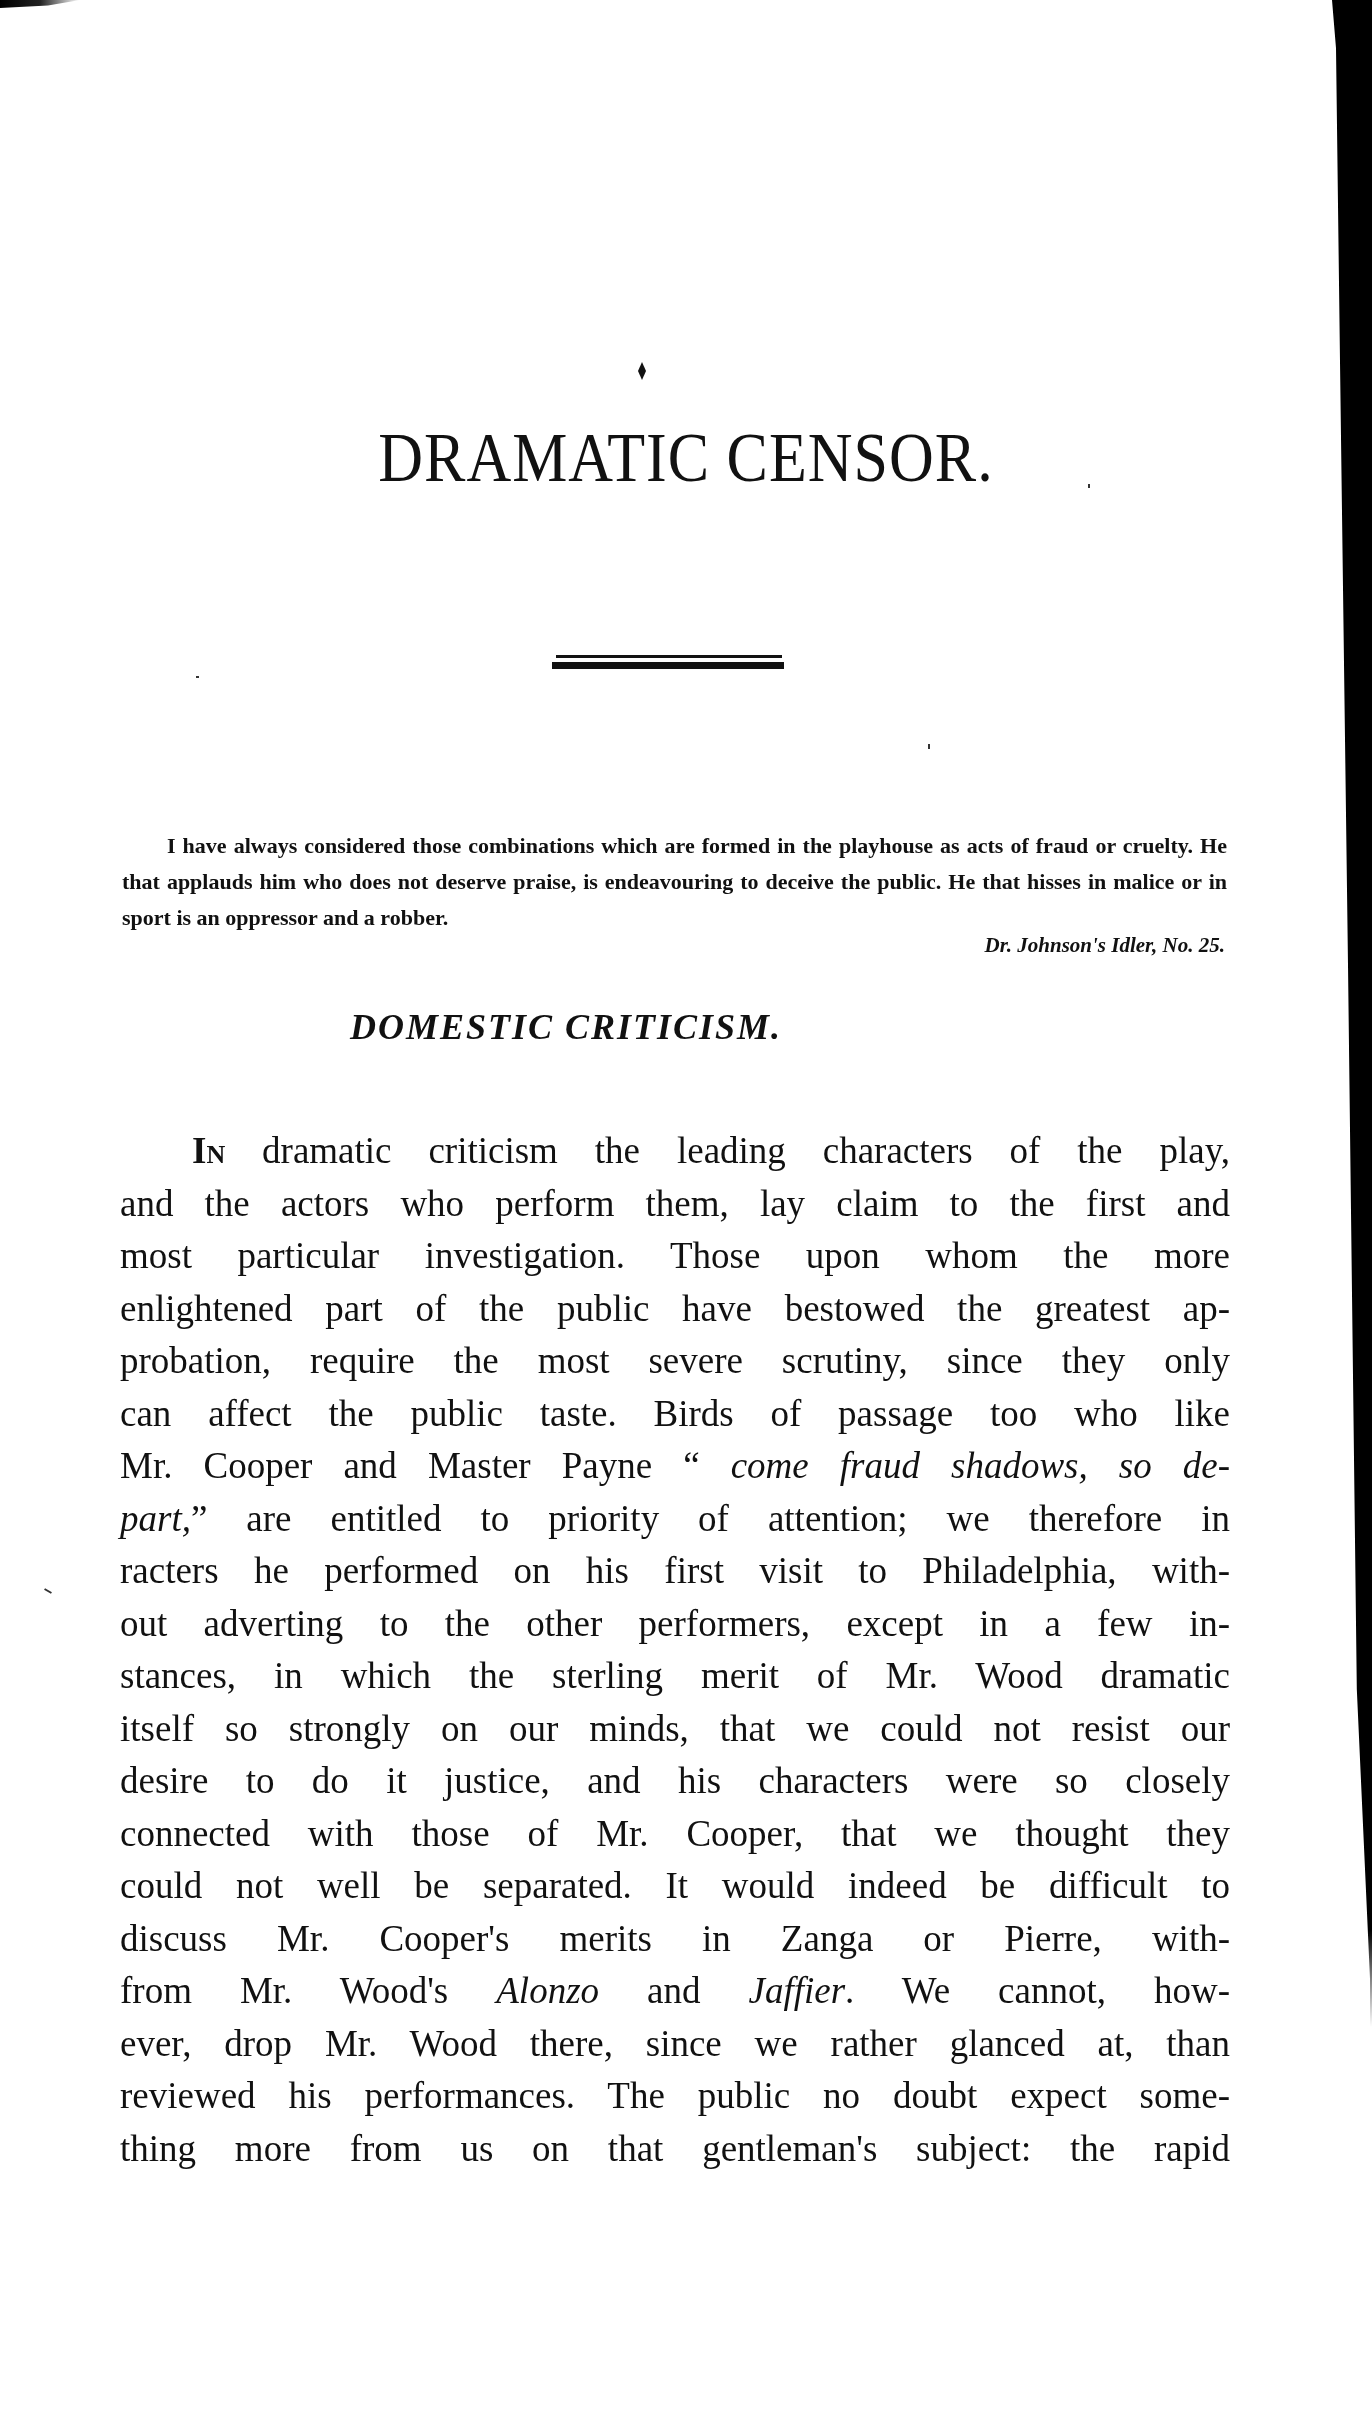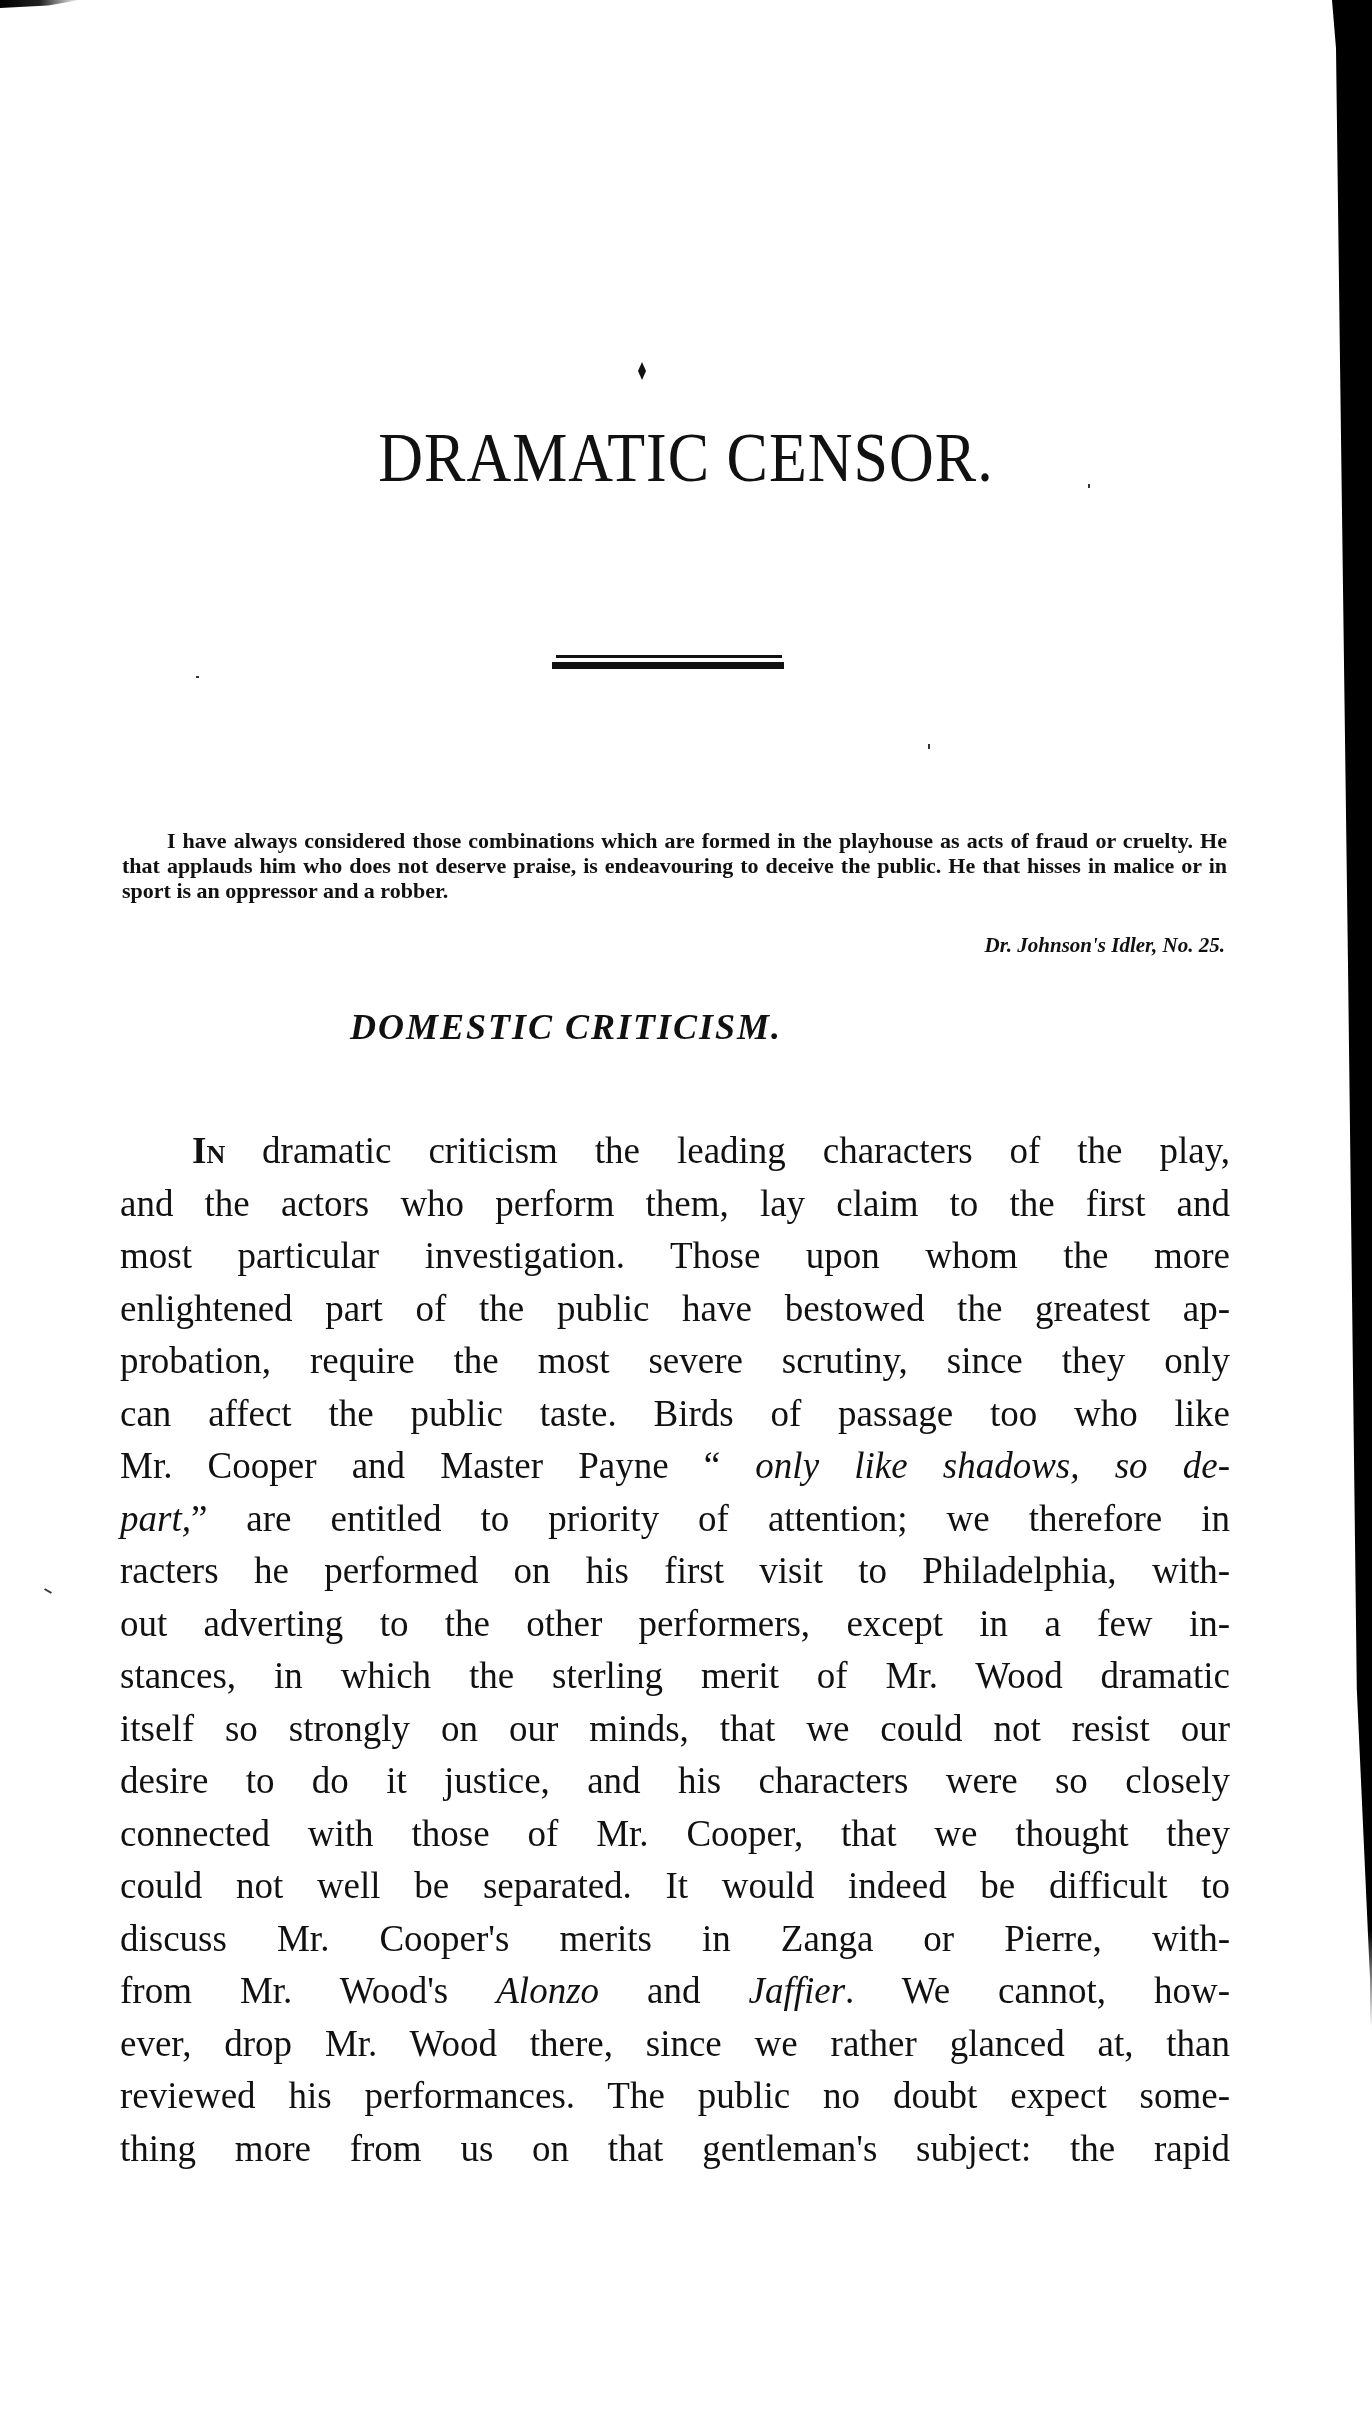--- a/index.html
+++ b/index.html
@@ -12,21 +12,21 @@
                  background: linear-gradient(to right, #000 0%, #222 50%, rgba(0,0,0,0) 100%);
                  clip-path: polygon(0 0, 100% 0, 60% 70%, 0 100%); }
     .ornament { position: absolute; left: 638px; top: 362px; width: 8px; height: 18px; }
     .title { position: absolute; left: 0; width: 1372px; top: 418px; text-align: center;
              font-size: 62px; letter-spacing: 1px; font-weight: normal; margin: 0;
              transform: scaleY(1.12); transform-origin: top; }
     .title-rule { position: absolute; left: 552px; top: 655px; width: 232px; height: 18px; }
     .title-rule .thin { position: absolute; left: 4px; top: 0; width: 226px; height: 3px; background: #111; }
     .title-rule .thick { position: absolute; left: 0; top: 7px; width: 232px; height: 7px; background: #111; }
     .epigraph { position: absolute; left: 122px; top: 828px; width: 1105px; font-size: 22px;
-                line-height: 25px; font-weight: bold; }
+                line-height: 36px; font-weight: bold; }
     .epigraph p { margin: 0; text-align: justify; text-align-last: left; text-indent: 45px; }
     .attribution { position: absolute; right: 147px; top: 933px; font-size: 21px;
                    font-style: italic; font-weight: bold; }
     .section-heading { position: absolute; left: 0; width: 1132px; top: 1006px;
                        text-align: center; font-size: 36px; font-style: italic; letter-spacing: 2px; margin: 0; }
     .body-text { position: absolute; left: 120px; top: 1125px; width: 1110px; }
     .body-text .line { display: block; font-size: 37px; line-height: 52.5px; height: 52.5px;
                        white-space: nowrap; text-align: justify; text-align-last: justify; }
     .body-text .line.first { text-indent: 72px; }
     .body-text .line.last { text-align-last: justify; }
@@ -58,21 +58,21 @@
 
 <h2 class="section-heading">DOMESTIC CRITICISM.</h2>
 
 <div class="body-text">
   <span class="line first"><span class="dropcap-sc">In</span><span> dramatic criticism the leading characters of the play,</span></span>
   <span class="line">and the actors who perform them, lay claim to the first and</span>
   <span class="line">most particular investigation. Those upon whom the more</span>
   <span class="line">enlightened part of the public have bestowed the greatest ap-</span>
   <span class="line">probation, require the most severe scrutiny, since they only</span>
   <span class="line">can affect the public taste. Birds of passage too who like</span>
-  <span class="line"><span>Mr. Cooper and Master Payne “ </span><em>only like shadows, so de-</em></span>
+  <span class="line"><span>Mr. Cooper and Master Payne “ </span><em>come fraud shadows, so de-</em></span>
   <span class="line"><em>part,</em><span>” are entitled to priority of attention; we therefore in</span></span>
   <span class="line">racters he performed on his first visit to Philadelphia, with-</span>
   <span class="line">out adverting to the other performers, except in a few in-</span>
   <span class="line">stances, in which the sterling merit of Mr. Wood dramatic</span>
   <span class="line">itself so strongly on our minds, that we could not resist our</span>
   <span class="line">desire to do it justice, and his characters were so closely</span>
   <span class="line">connected with those of Mr. Cooper, that we thought they</span>
   <span class="line">could not well be separated. It would indeed be difficult to</span>
   <span class="line">discuss Mr. Cooper's merits in Zanga or Pierre, with-</span>
   <span class="line"><span>from Mr. Wood's </span><em>Alonzo</em><span> and </span><em>Jaffier</em><span>. We cannot, how-</span></span>

